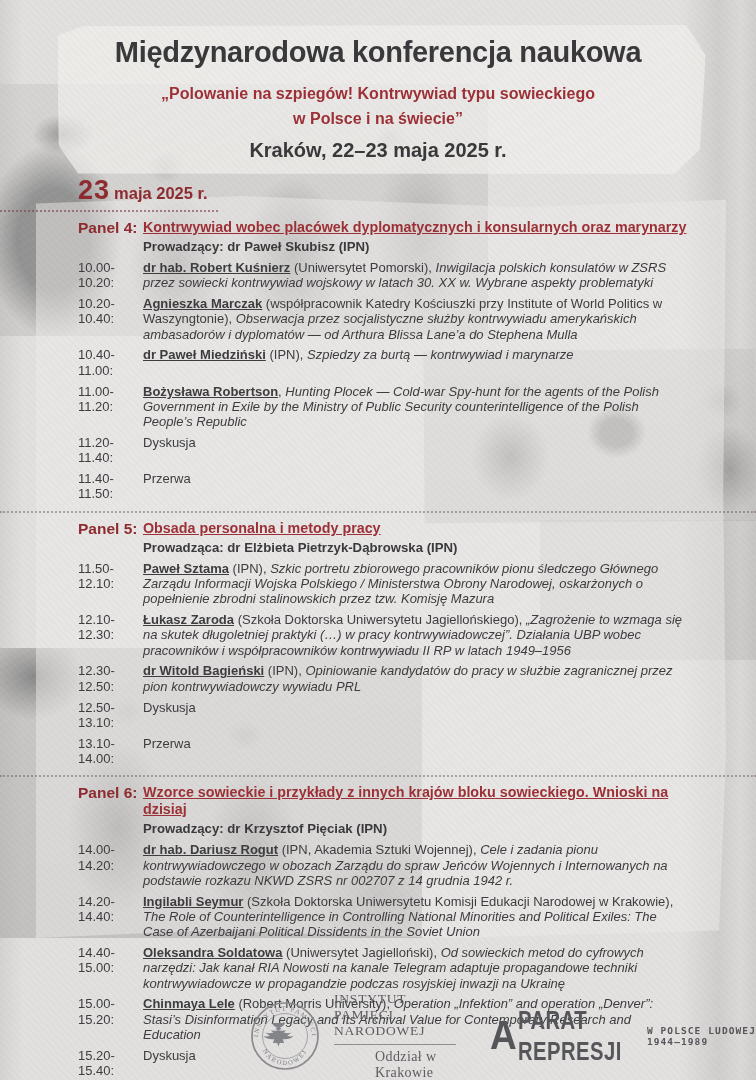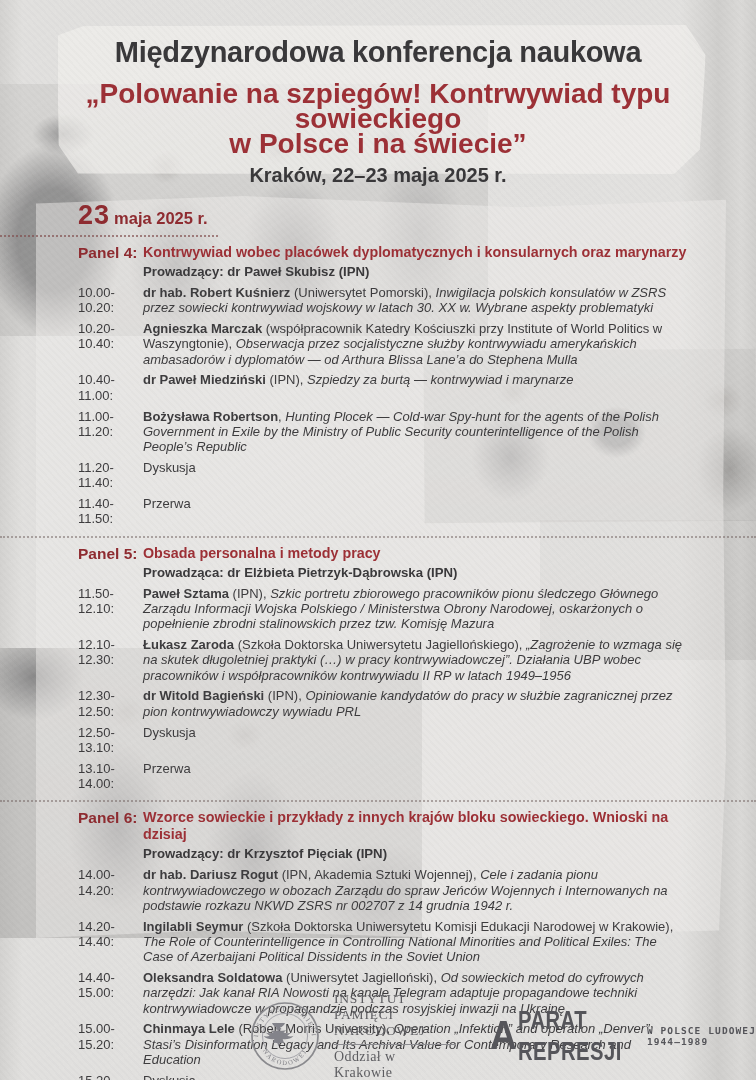--- a/index.html
+++ b/index.html
@@ -78,58 +78,58 @@
   .sheet-main{
     left:36px;top:196px;width:690px;height:742px;
     clip-path:polygon(0 1%,30% 0,70% 1.5%,100% .5%,99.6% 40%,100% 75%,99% 99%,60% 100%,25% 99%,0 100%);
     background:rgba(238,236,233,.5);
   }
   
   .header{position:relative;text-align:center;padding-top:36px;}
   .title{
     font-size:29px;font-weight:700;letter-spacing:-.3px;color:#39383a;
   }
-  .subtitle{margin-top:12px;color:var(--red);font-weight:700;font-size:28px;line-height:25px;}
+  .subtitle{margin-top:12px;color:var(--red);font-weight:700;font-size:16px;line-height:25px;}
   .venue{margin-top:8px;font-weight:700;font-size:20px;color:#39383a;}
   
   .main{position:relative;padding:0 66px 0 78px;}
   .day{margin-top:13px;color:var(--red-deep);display:flex;align-items:baseline;gap:4px;}
   .day-num{font-size:27px;font-weight:700;letter-spacing:1px;}
   .day-rest{font-size:16.5px;font-weight:700;}
   .divider-date{
     border-top:2px dotted rgba(128,76,76,.65);
     width:218px;margin:4px 0 5px -78px;
   }
   
   .panel{margin-top:7px;}
   .panel-head{display:flex;margin-bottom:6px;}
   .panel-label{flex:0 0 65px;color:var(--red-deep);font-weight:700;font-size:15.5px;line-height:17px;}
   .panel-right{flex:1;}
-  .panel-title{color:var(--red);font-weight:700;font-size:14.3px;line-height:17px;}
+  .panel-title{color:var(--red);font-weight:700;font-size:14.3px;line-height:17px;text-decoration:underline;}
   .panel-chair{font-weight:700;font-size:13.2px;margin-top:3px;color:#3a393b;}
   .session{display:flex;margin-top:5.5px;font-size:13px;line-height:15.3px;}
   .session .time{flex:0 0 65px;font-weight:400;}
   .session .stext{flex:1;}
-  .seg-b{font-weight:700;}
+  .seg-b{font-weight:700;text-decoration:underline;}
   .seg-i{font-style:italic;text-align:right;}
   .divider-full{
     border-top:2px dotted rgba(112,96,93,.5);
     margin:9px -66px 2px -78px;
   }
   
   .footer{
     position:absolute;left:0;right:0;top:992px;height:88px;
     display:flex;align-items:center;gap:34px;padding-left:250px;
   }
   .ipn-logo{display:flex;align-items:center;gap:14px;}
   .ipn-seal{width:70px;height:70px;flex:0 0 auto;}
   .ipn-text{color:var(--footer-ink);font-family:"Liberation Serif", serif;}
   .ipn-name{font-size:13.5px;letter-spacing:.8px;line-height:16px;}
   .ipn-divider{border:none;border-top:1px solid #8d8d91;width:122px;margin:5px 0 4px;}
-  .ipn-branch{font-size:14px;letter-spacing:.4px;}
+  .ipn-branch{font-size:14px;letter-spacing:.4px;margin-left:41px;}
   .aparat{display:flex;align-items:center;color:#55555a;}
   .aparat-a{font-size:37px;font-weight:700;line-height:30px;transform:scaleY(1.08);}
   .aparat-word{font-size:22px;font-weight:700;letter-spacing:.5px;transform:scale(.92,1.18);transform-origin:left center;margin-left:1px;}
   .aparat-tag{margin-left:-4px;font-family:"DejaVu Sans Mono", monospace;font-size:9.5px;font-weight:700;letter-spacing:1.1px;line-height:11px;white-space:nowrap;}
 </style>
 </head>
 <body>
 
 <div class="poster">
 

